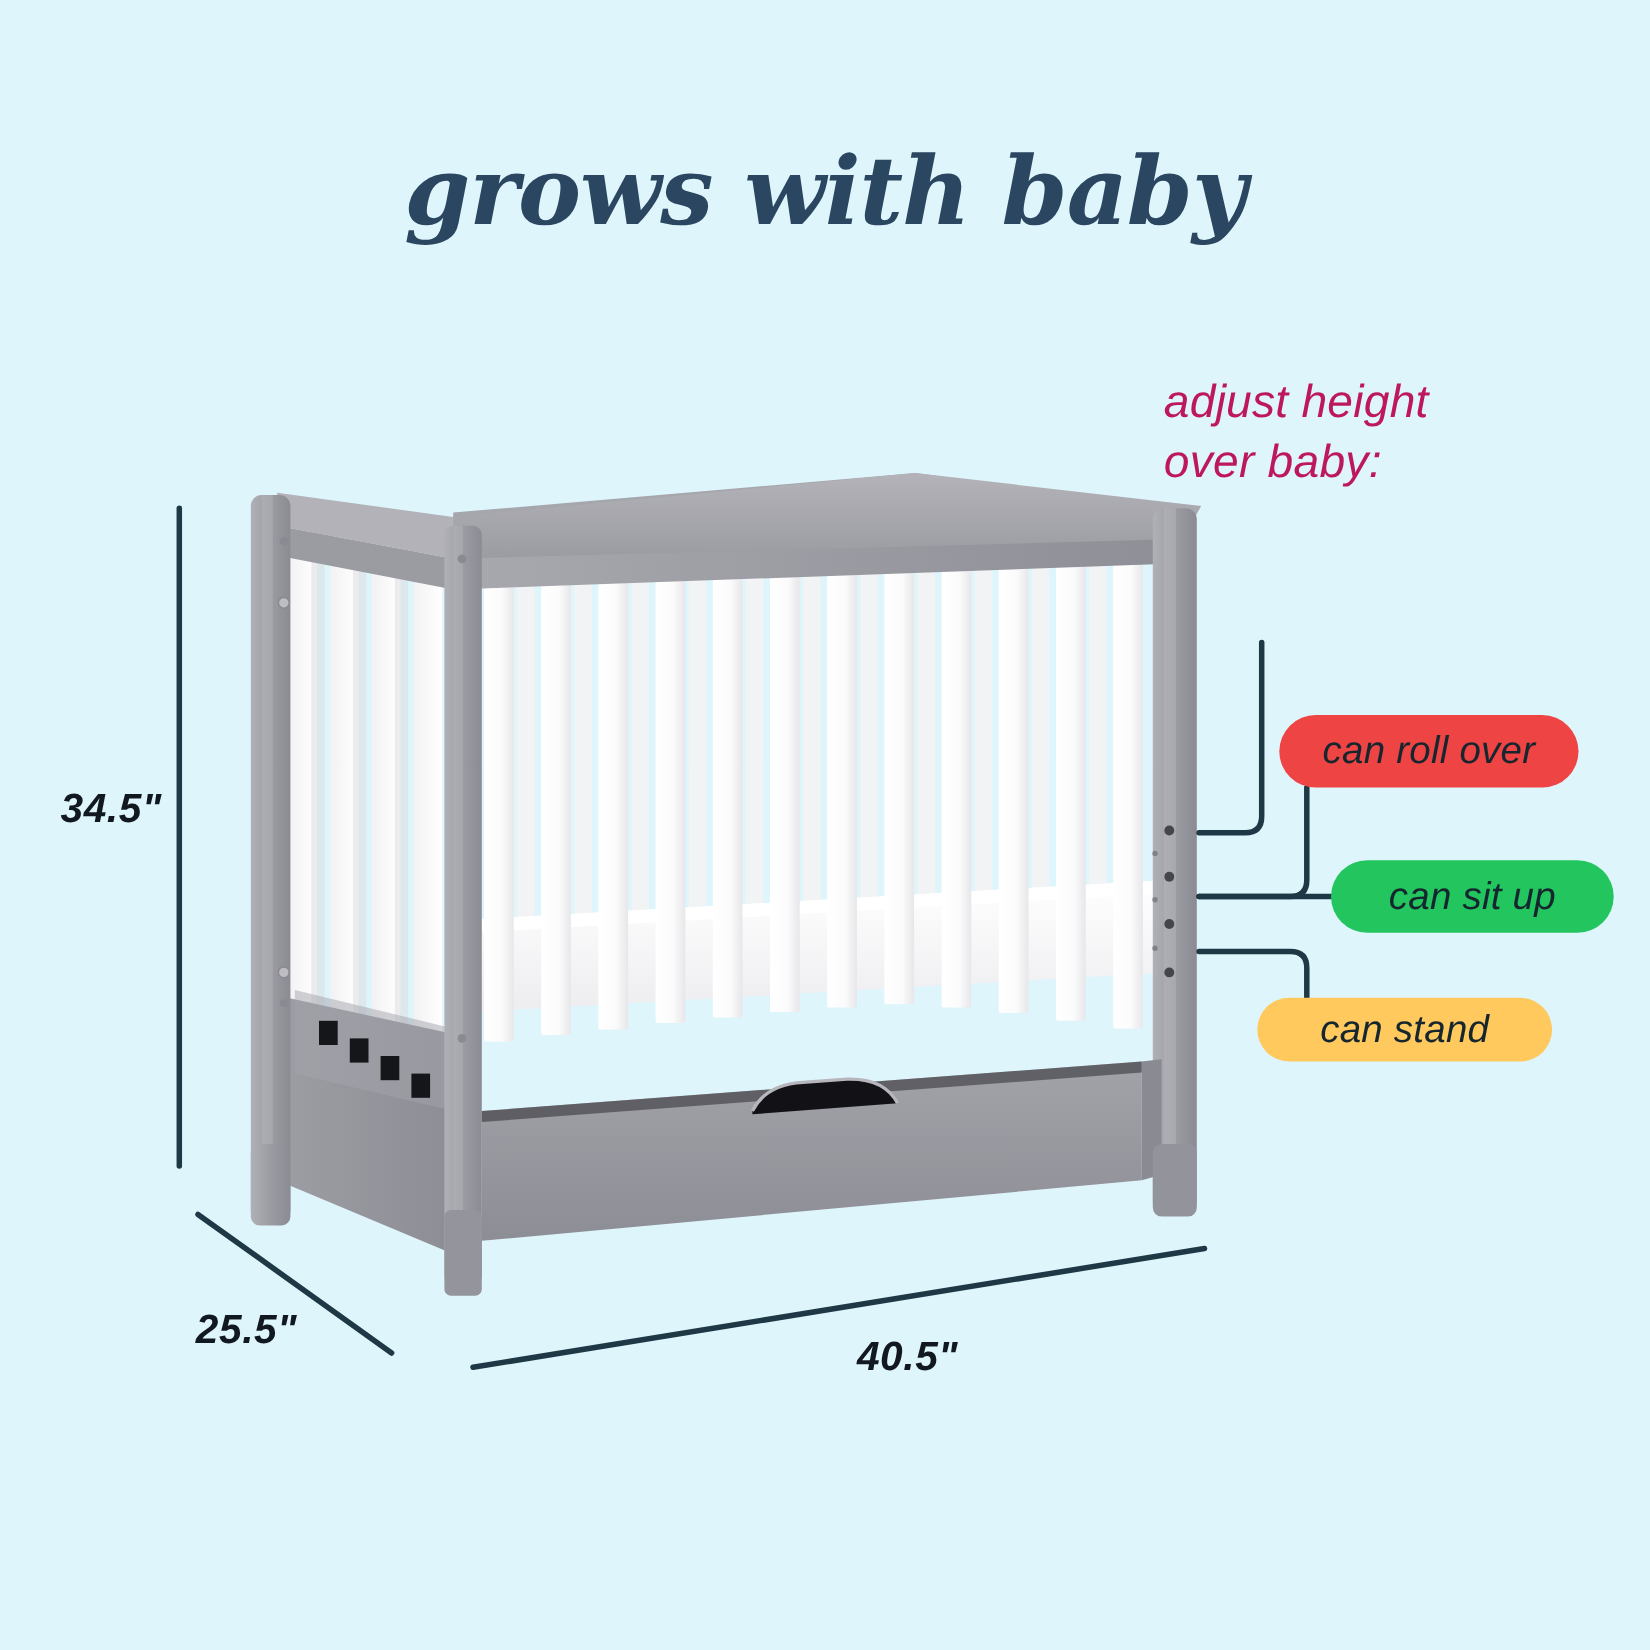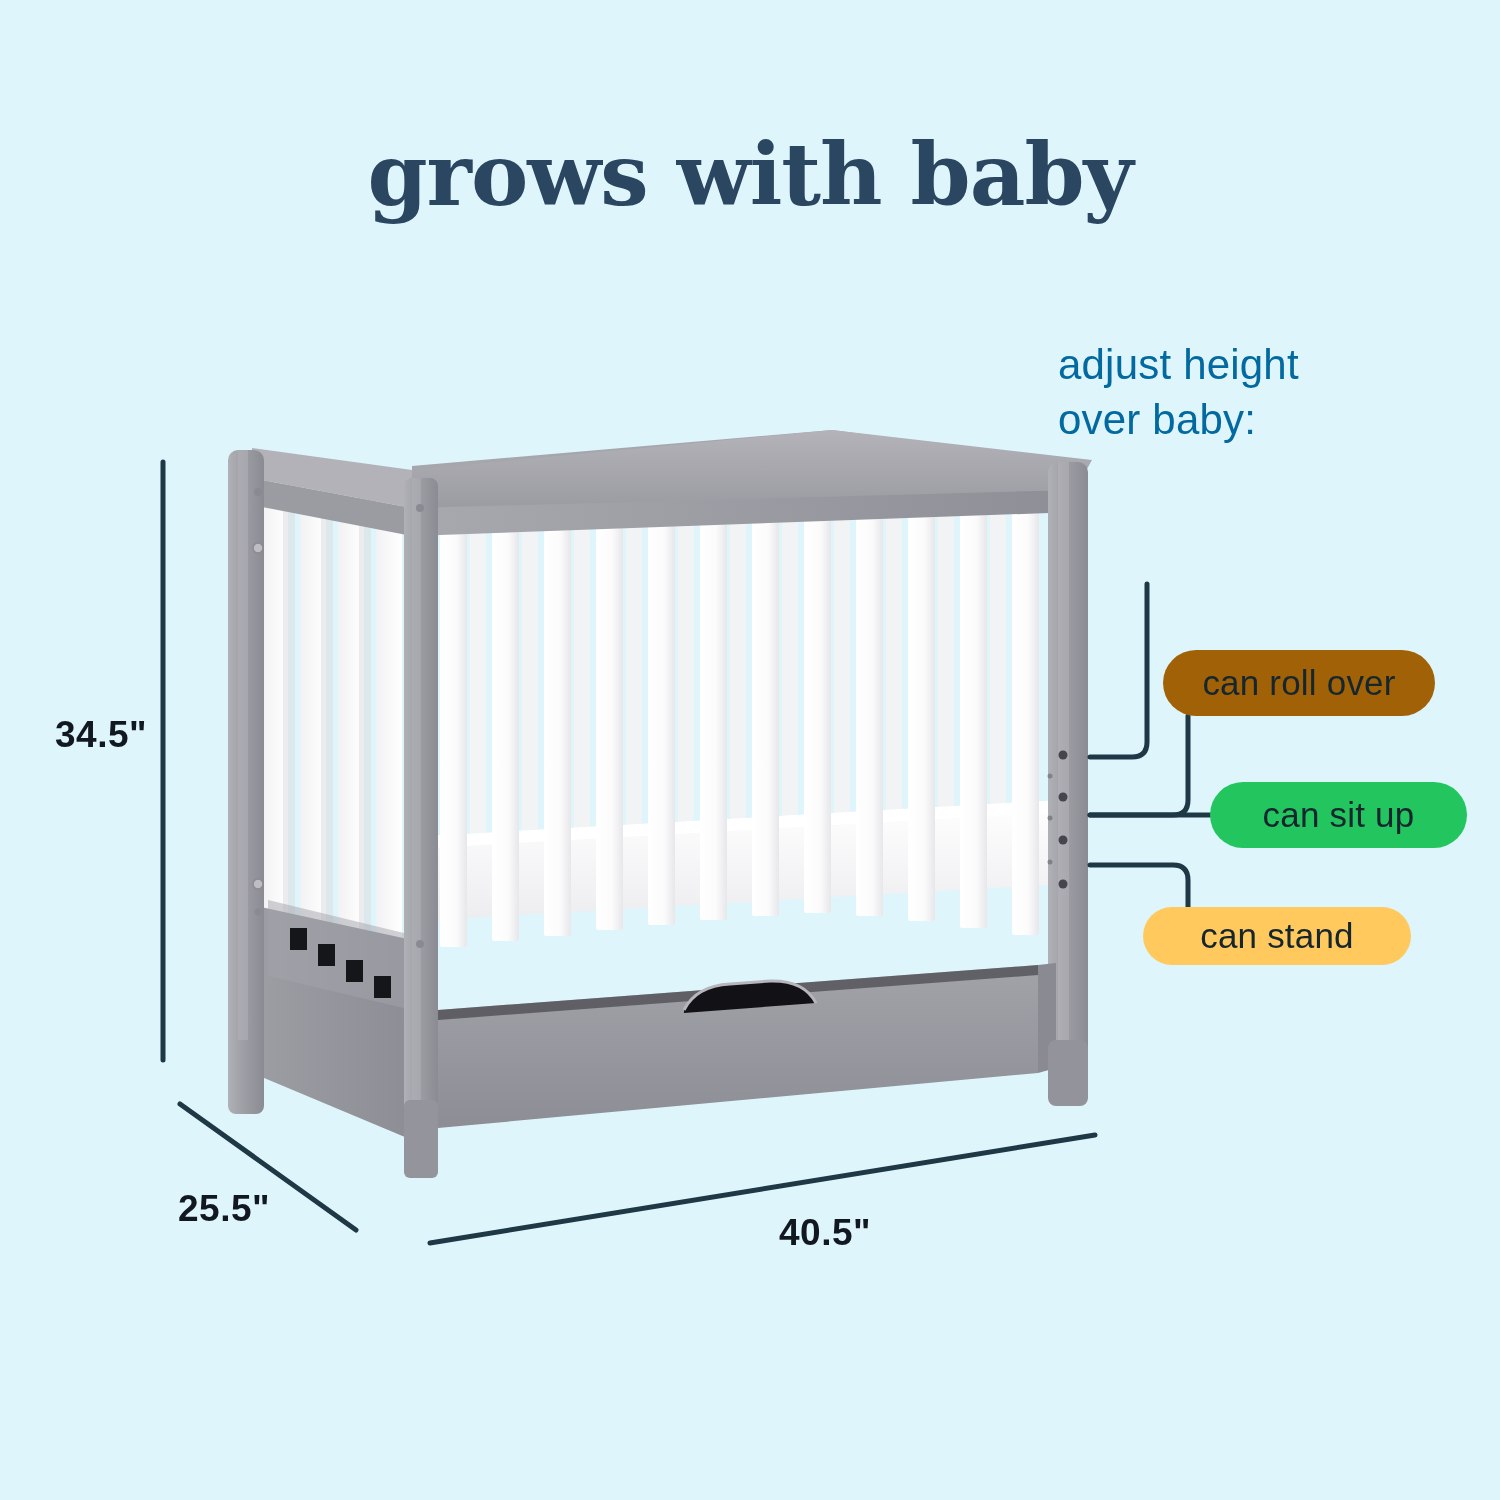--- a/index.html
+++ b/index.html
@@ -4,21 +4,21 @@
 <title>grows with baby</title>
 <style>
   html,body{margin:0;padding:0;}
   body{
     width:1500px;height:1500px;
     background:#def5fb;
     font-family:"Liberation Sans", sans-serif;
     overflow:hidden;
     position:relative;
   }
-  #stage{position:absolute;left:0;top:0;width:1500px;height:1500px;}
+  #stage{position:absolute;left:0;top:0;width:1500px;height:1500px;font-style:italic;}
 
   
   .headline{
     position:absolute;
     left:0;top:132px;width:1500px;
     text-align:center;
     font-family:"DejaVu Serif", serif;
     font-weight:700;
     font-size:86px;
     letter-spacing:-1px;
@@ -26,21 +26,21 @@
     line-height:1;
   }
 
   
   .caption{
     position:absolute;
     left:1058px;top:337px;
     width:420px;
     font-size:42px;
     line-height:1.32;
-    color:#0369a1;
+    color:#be185d;
     font-weight:400;
     letter-spacing:0.2px;
   }
   .caption span{display:block;}
 
   
   .pill{
     position:absolute;
     display:flex;align-items:center;justify-content:center;
     border-radius:999px;
@@ -262,17 +262,17 @@
 
   <div class="dim-label" id="dim-height">34.5"</div>
   <div class="dim-label" id="dim-depth">25.5"</div>
   <div class="dim-label" id="dim-width">40.5"</div>
 
   <div class="caption">
     <span>adjust height</span>
     <span>over baby:</span>
   </div>
 
-  <div class="pill" id="pill-roll" style="background: #a16207;">can roll over</div>
+  <div class="pill" id="pill-roll" style="background: #ef4444;">can roll over</div>
   <div class="pill" id="pill-sit" style="background: #22c55e;">can sit up</div>
   <div class="pill" id="pill-stand" style="background: rgb(255, 201, 93);">can stand</div>
 
 </div>
 
 </body></html>

